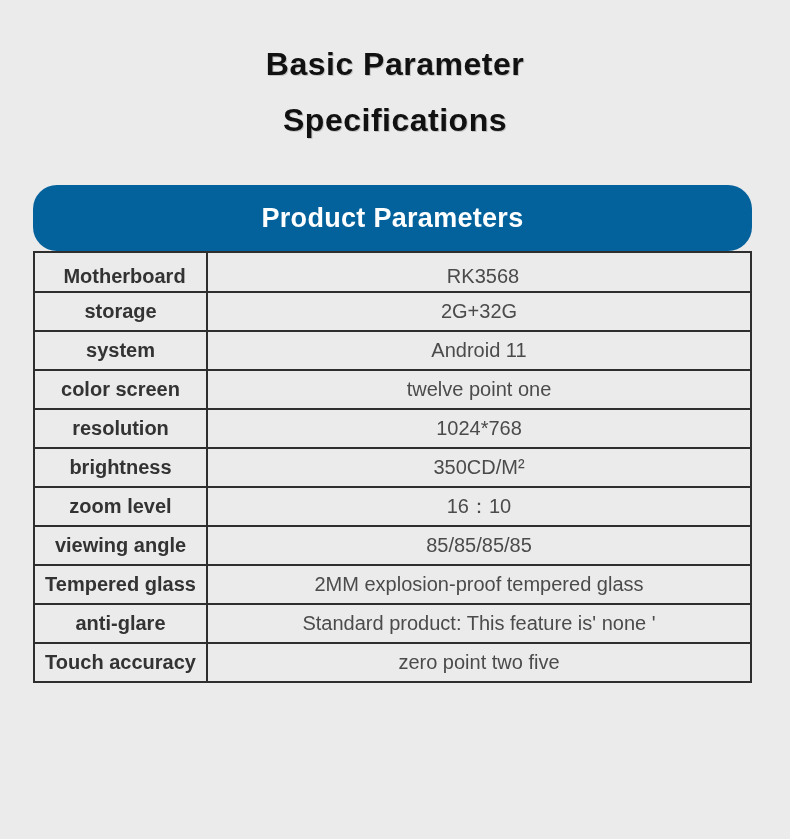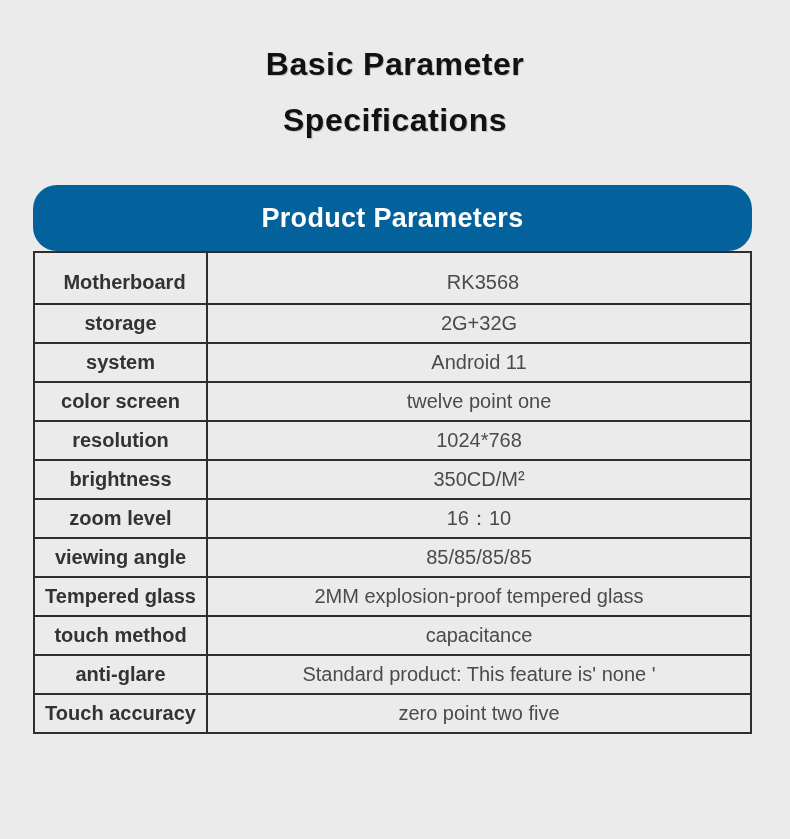--- a/index.html
+++ b/index.html
@@ -51,21 +51,21 @@
   table.spec-table td {
     border: 2px solid #2e2e2e;
     height: 39px;
     text-align: center;
     vertical-align: middle;
     font-size: 20px;
     overflow: hidden;
     white-space: nowrap;
   }
   table.spec-table tr.tall td {
-    height: 52px;
+    height: 40px;
     padding-top: 8px;
     padding-left: 8px;
   }
   td.label-cell {
     font-weight: 700;
     color: #333333;
   }
   td.value-cell {
     font-weight: 400;
     color: #4b4b4b;
@@ -119,24 +119,20 @@
       </tr>
       <tr>
         <td class="label-cell">viewing angle</td>
         <td class="value-cell">85/85/85/85</td>
       </tr>
       <tr>
         <td class="label-cell">Tempered glass</td>
         <td class="value-cell">2MM explosion-proof tempered glass</td>
       </tr>
       <tr>
-        <td class="label-cell">touch method</td>
-        <td class="value-cell">capacitance</td>
-      </tr>
-      <tr>
         <td class="label-cell">anti-glare</td>
         <td class="value-cell">Standard product: This feature is' none '</td>
       </tr>
       <tr>
         <td class="label-cell">Touch accuracy</td>
         <td class="value-cell">zero point two five</td>
       </tr>
     </tbody>
   </table>
 </div>

